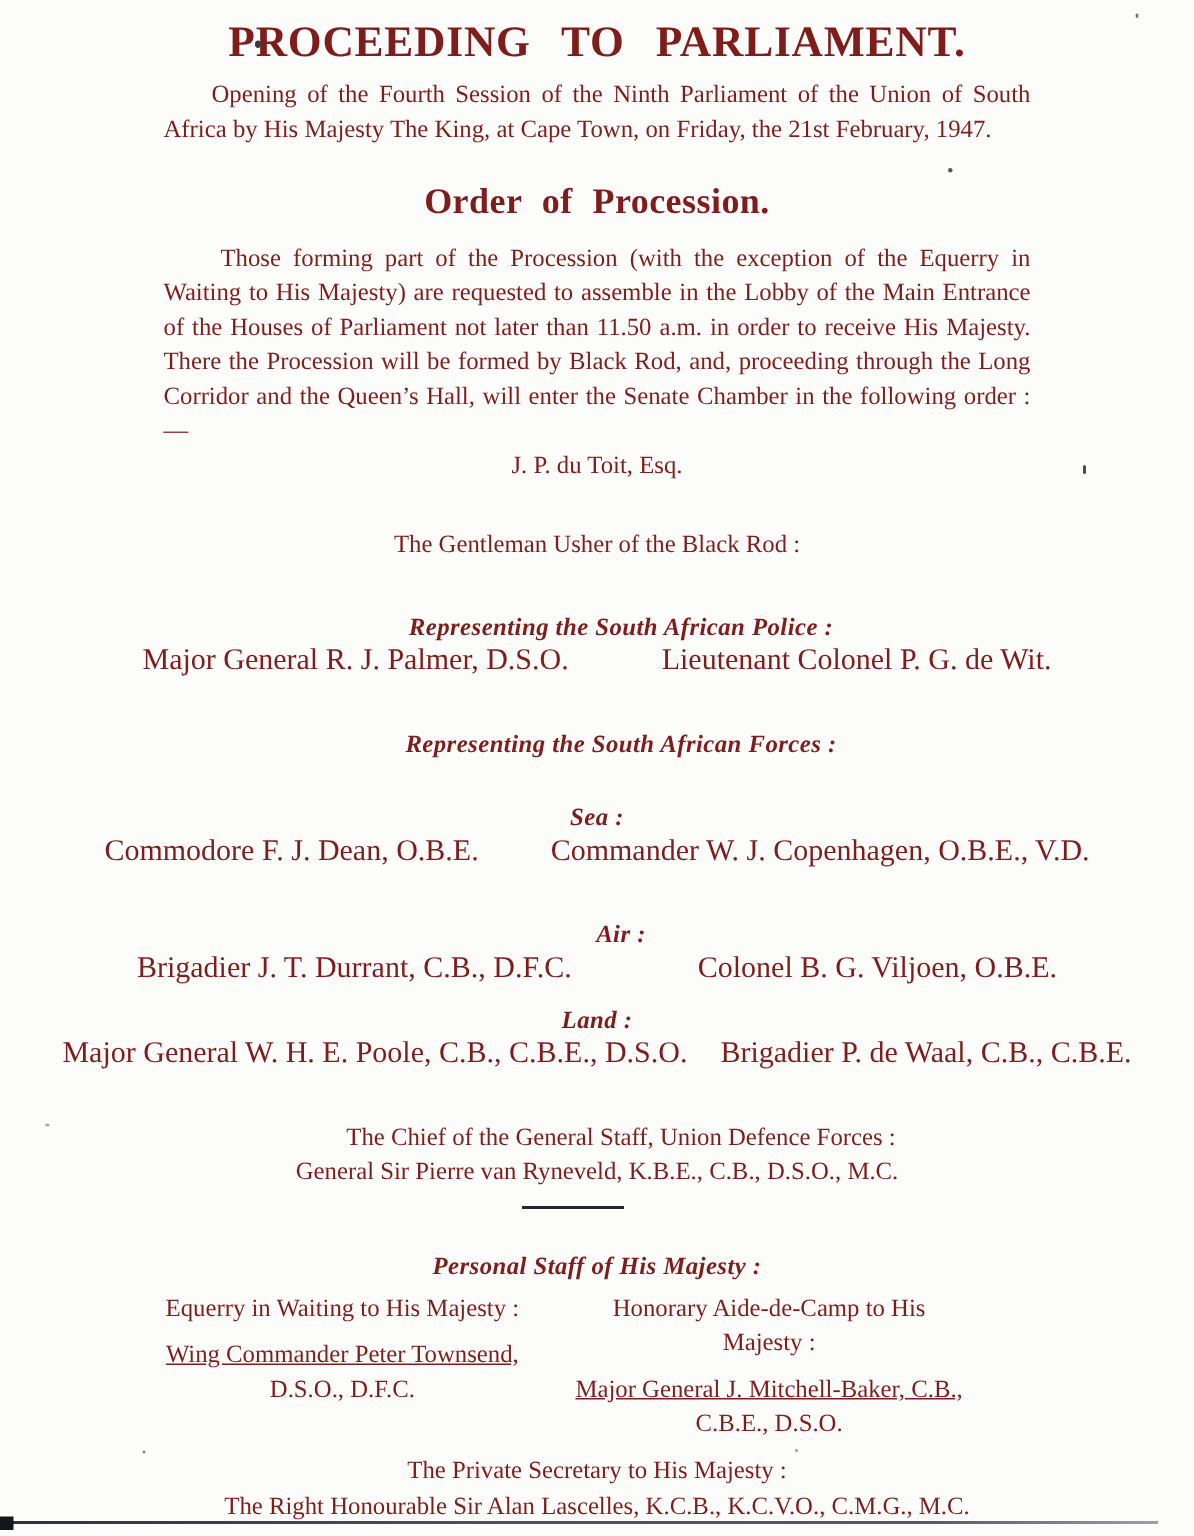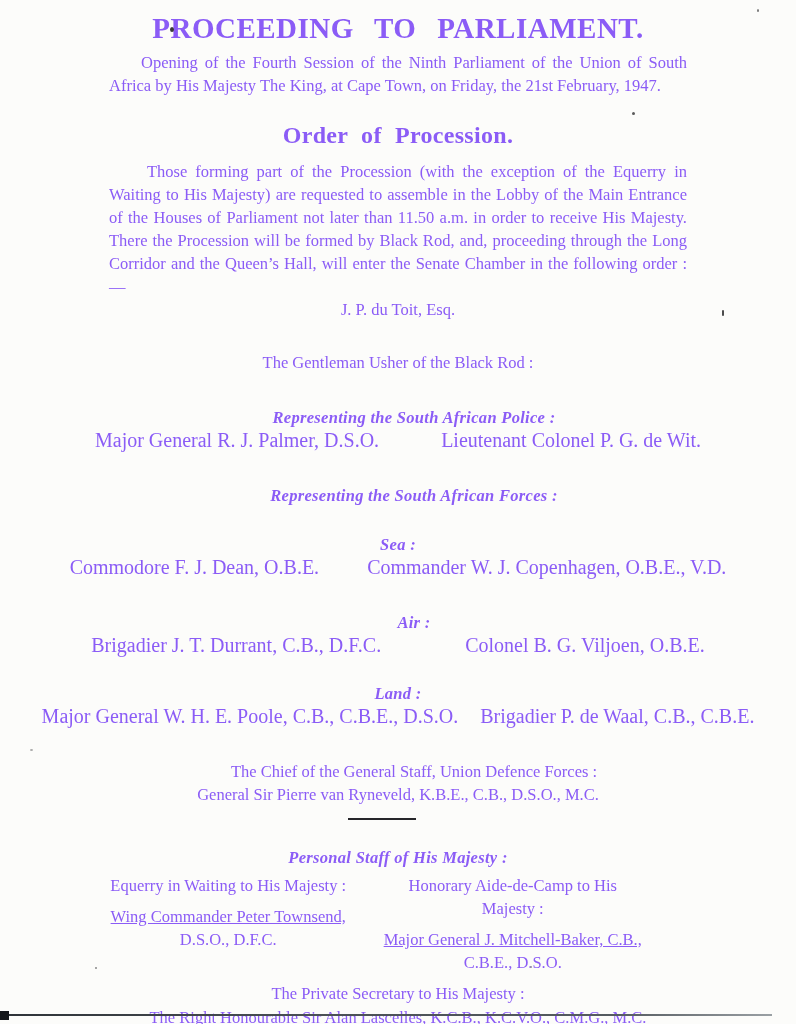--- a/index.html
+++ b/index.html
@@ -8,21 +8,21 @@
     background: #ffffff;
   }
   .page {
     position: relative;
     width: 796px;
     height: 1024px;
     margin: 0 auto;
     background: #fcfcfa;
     overflow: hidden;
     font-family: "Liberation Serif", "DejaVu Serif", serif;
-    color: #8b5cf6;
+    color: #7f1d1d;
     -webkit-font-smoothing: antialiased;
   }
   .doc-title {
     margin-top: 12px;
     text-align: center;
     font-size: 29px;
     font-weight: 700;
     letter-spacing: 0.5px;
     word-spacing: 13px;
   }
@@ -87,21 +87,21 @@
   .staff-col {
     flex: 1;
     text-align: center;
     font-size: 16.5px;
     line-height: 23px;
   }
   .staff-name { margin-top: 8px; text-decoration: underline; }
   .mt-30 { margin-top: 30px; }
   .mt-32 { margin-top: 32px; padding-left: 32px; }
   .mt-26 { margin-top: 26px; }
-  .mt-25 { margin-top: 25px; }
+  .mt-25 { margin-top: 11px; }
   .mt-8  { margin-top: 8px; }
   .speck {
     position: absolute;
     background: #555;
     border-radius: 50%;
   }
   .scan-line {
     position: absolute;
     left: 0;
     top: 1014px;

